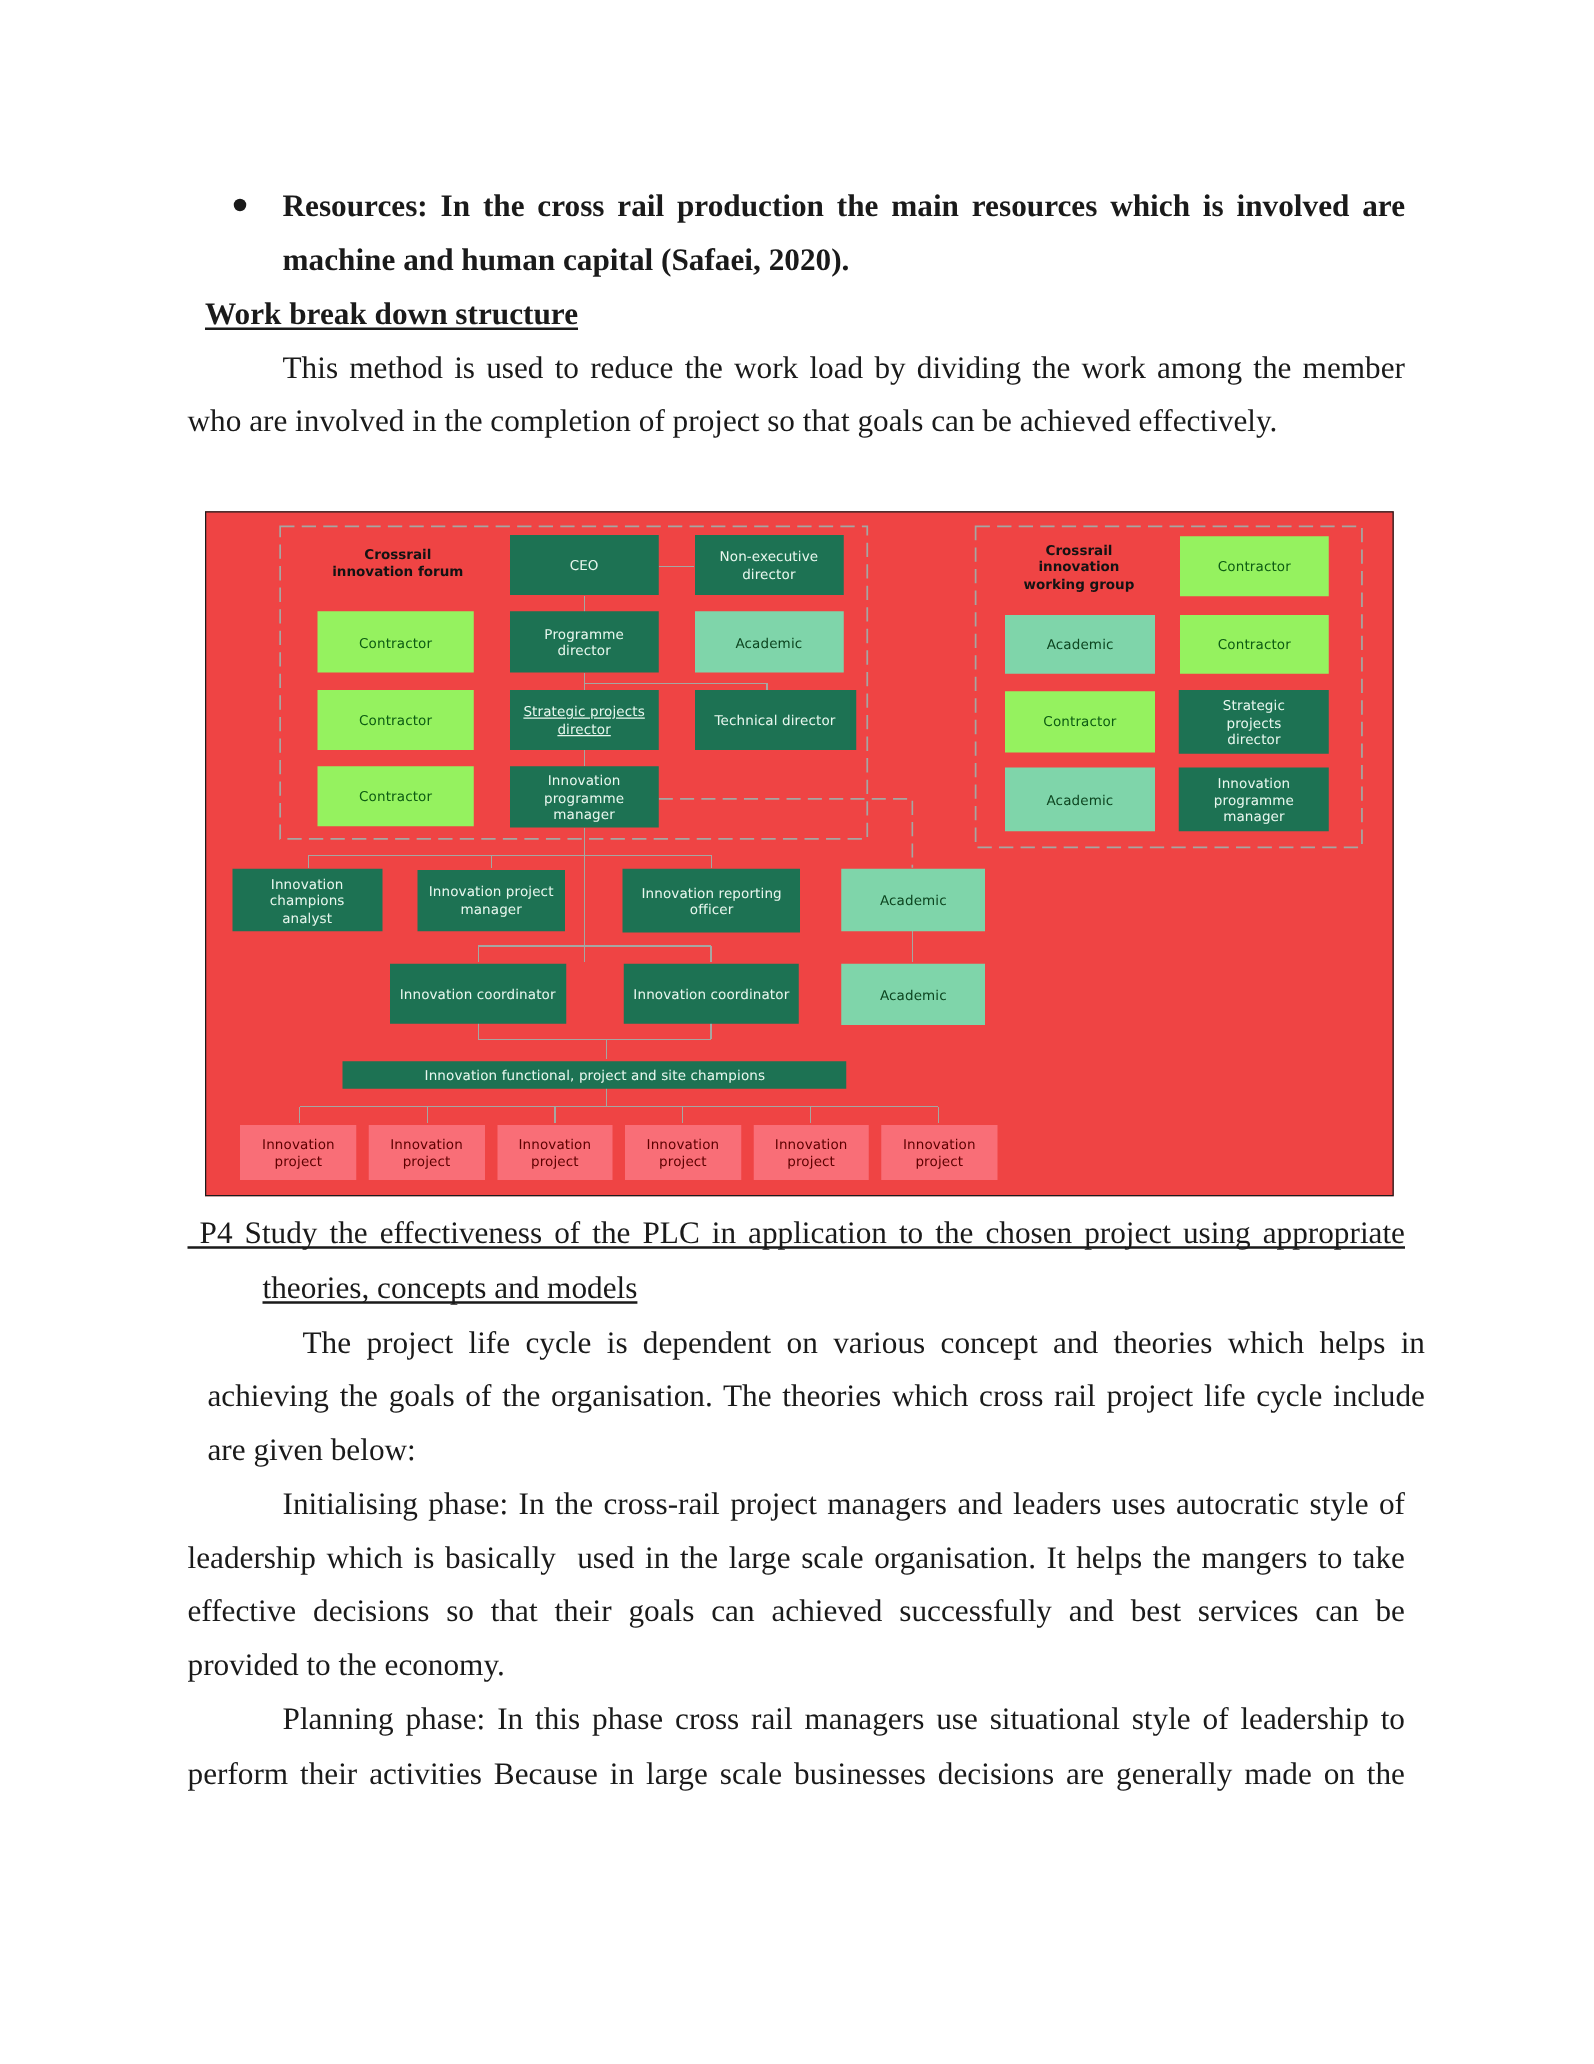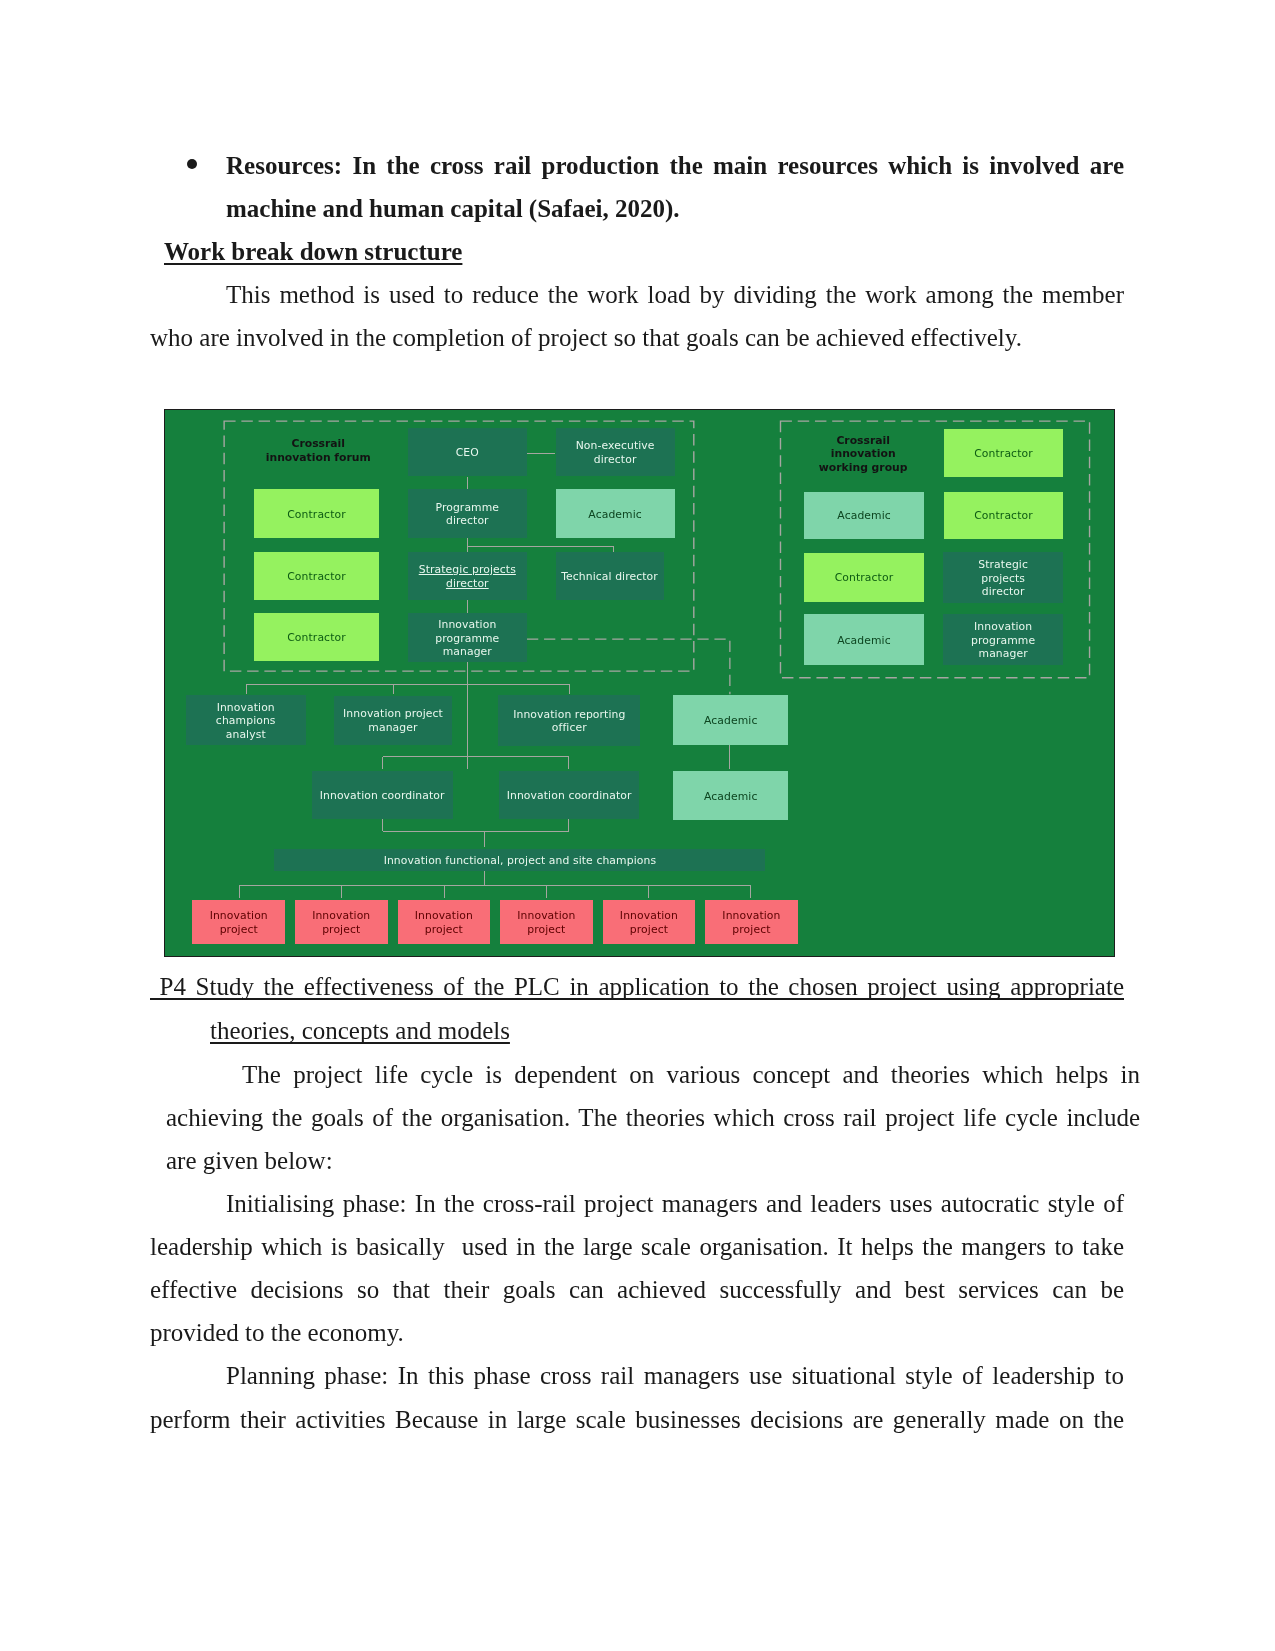--- a/index.html
+++ b/index.html
@@ -48,21 +48,21 @@
 
     <div class="para" style="left:210px;top:965.4px;width:914px;text-indent:-60px;"><span class="u">&nbsp;P4 Study the effectiveness of the PLC in application to the chosen project using appropriate theories, concepts and models</span></div>
 
     <div class="para" style="left:166px;top:1052.8px;width:974px;text-indent:76px;">The project life cycle is dependent on various concept and theories which helps in achieving the goals of the organisation. The theories which cross rail project life cycle include are given below:</div>
 
     <div class="para" style="left:150px;top:1181.8px;width:974px;text-indent:76px;">Initialising phase: In the cross-rail project managers and leaders uses autocratic style of leadership which is basically &nbsp;used in the large scale organisation. It helps the mangers to take effective decisions so that their goals can achieved successfully and best services can be provided to the economy.</div>
 
     <div class="para" style="left:150px;top:1354.4px;width:974px;text-indent:76px;text-align-last:justify;">Planning phase: In this phase cross rail managers use situational style of leadership to perform their activities Because in large scale businesses decisions are generally made on the</div>
 
   </div>
-  <div class="fig" id="fig" style="left: 163.5px; top: 409px; width: 951px; height: 547.5px; background: #15803d; border-color: rgb(28, 28, 28);">
+  <div class="fig" id="fig" style="left: 163.5px; top: 409px; width: 951px; height: 547.5px; background: #ef4444; border-color: rgb(28, 28, 28);">
     <svg class="fig-lines" id="figlines" viewBox="0 0 951 547.5">
         <rect x="58.6" y="11.2" width="471.4" height="250.9" fill="none" stroke="#a6a6a2" stroke-width="1.4" stroke-dasharray="11.5 5.8"></rect>
         <rect x="617" y="11.2" width="310.2" height="257.6" fill="none" stroke="#a6a6a2" stroke-width="1.4" stroke-dasharray="11.5 5.8"></rect>
         <path d="M 362.6 43.5 L 391.1 43.5" stroke="#a6a6a1" stroke-width="1" fill="none" shape-rendering="crispEdges"></path>
         <path d="M 302.8 67 L 302.8 80.2" stroke="#a6a6a1" stroke-width="1" fill="none" shape-rendering="crispEdges"></path>
         <path d="M 302.8 128.9 L 302.8 142.5" stroke="#a6a6a1" stroke-width="1" fill="none" shape-rendering="crispEdges"></path>
         <path d="M 302.8 137.0 L 449.5 137.0 L 449.5 142.5" stroke="#a6a6a1" stroke-width="1" fill="none" shape-rendering="crispEdges"></path>
         <path d="M 302.8 191 L 302.8 203.9" stroke="#a6a6a1" stroke-width="1" fill="none" shape-rendering="crispEdges"></path>
         <path d="M 302.8 253.4 L 302.8 360.7" stroke="#a6a6a1" stroke-width="1" fill="none" shape-rendering="crispEdges"></path>
         <path d="M 81.2 275.2 L 404.8 275.2 M 81.2 275.2 L 81.2 285.4 M 228.4 275.2 L 228.4 285.4 M 404.8 275.2 L 404.8 285.4" stroke="#a6a6a1" stroke-width="1" fill="none" shape-rendering="crispEdges"></path>
@@ -95,21 +95,21 @@
         <div class="nbox" style="left: 391px; top: 79.2px; width: 119.2px; height: 48.6px; background: rgb(127, 213, 170); color: rgb(13, 69, 32);">
           <span style="white-space: pre-line;">Academic</span>
         </div>
         <div class="nbox" style="left: 89.7px; top: 141.5px; width: 124.6px; height: 48.6px; background: rgb(149, 242, 95); color: rgb(13, 92, 19);">
           <span style="white-space: pre-line;">Contractor</span>
         </div>
         <div class="nbox" style="left: 243px; top: 141.5px; width: 119.6px; height: 48.6px; background: rgb(29, 114, 83); color: rgb(232, 247, 238);">
           <span style="white-space: pre-line; text-decoration: underline;">Strategic projects
 director</span>
         </div>
-        <div class="nbox" style="left: 391px; top: 141.5px; width: 108px; height: 48.6px; background: rgb(29, 114, 83); color: rgb(232, 247, 238);">
+        <div class="nbox" style="left: 391px; top: 141.5px; width: 129px; height: 48.6px; background: rgb(29, 114, 83); color: rgb(232, 247, 238);">
           <span style="white-space: pre-line;">Technical director</span>
         </div>
         <div class="nbox" style="left: 89.7px; top: 203.2px; width: 124.6px; height: 48.1px; background: rgb(149, 242, 95); color: rgb(13, 92, 19);">
           <span style="white-space: pre-line;">Contractor</span>
         </div>
         <div class="nbox" style="left: 243px; top: 202.9px; width: 119.6px; height: 49.5px; background: rgb(29, 114, 83); color: rgb(232, 247, 238);">
           <span style="white-space: pre-line;">Innovation
 programme
 manager</span>
         </div>
@@ -155,21 +155,21 @@
         </div>
         <div class="nbox" style="left: 147.2px; top: 360.7px; width: 140.9px; height: 48.2px; background: rgb(29, 114, 83); color: rgb(232, 247, 238);">
           <span style="white-space: pre-line;">Innovation coordinator</span>
         </div>
         <div class="nbox" style="left: 334.4px; top: 360.7px; width: 140.4px; height: 48px; background: rgb(29, 114, 83); color: rgb(232, 247, 238);">
           <span style="white-space: pre-line;">Innovation coordinator</span>
         </div>
         <div class="nbox" style="left: 508.6px; top: 360.7px; width: 115.2px; height: 49.4px; background: rgb(127, 213, 170); color: rgb(13, 69, 32);">
           <span style="white-space: pre-line;">Academic</span>
         </div>
-        <div class="nbox" style="left: 109.9px; top: 439.1px; width: 491px; height: 21.9px; background: rgb(29, 114, 83); color: rgb(232, 247, 238);">
+        <div class="nbox" style="left: 109.9px; top: 439.1px; width: 403px; height: 21.9px; background: rgb(29, 114, 83); color: rgb(232, 247, 238);">
           <span style="white-space: pre-line;">Innovation functional, project and site champions</span>
         </div>
         <div class="nbox" style="left: 27.9px; top: 490.1px; width: 92.7px; height: 43.7px; background: rgb(249, 110, 119); color: rgb(92, 0, 0);">
           <span style="white-space: pre-line;">Innovation
 project</span>
         </div>
         <div class="nbox" style="left: 130.4px; top: 490.1px; width: 92.7px; height: 43.7px; background: rgb(249, 110, 119); color: rgb(92, 0, 0);">
           <span style="white-space: pre-line;">Innovation
 project</span>
         </div>

